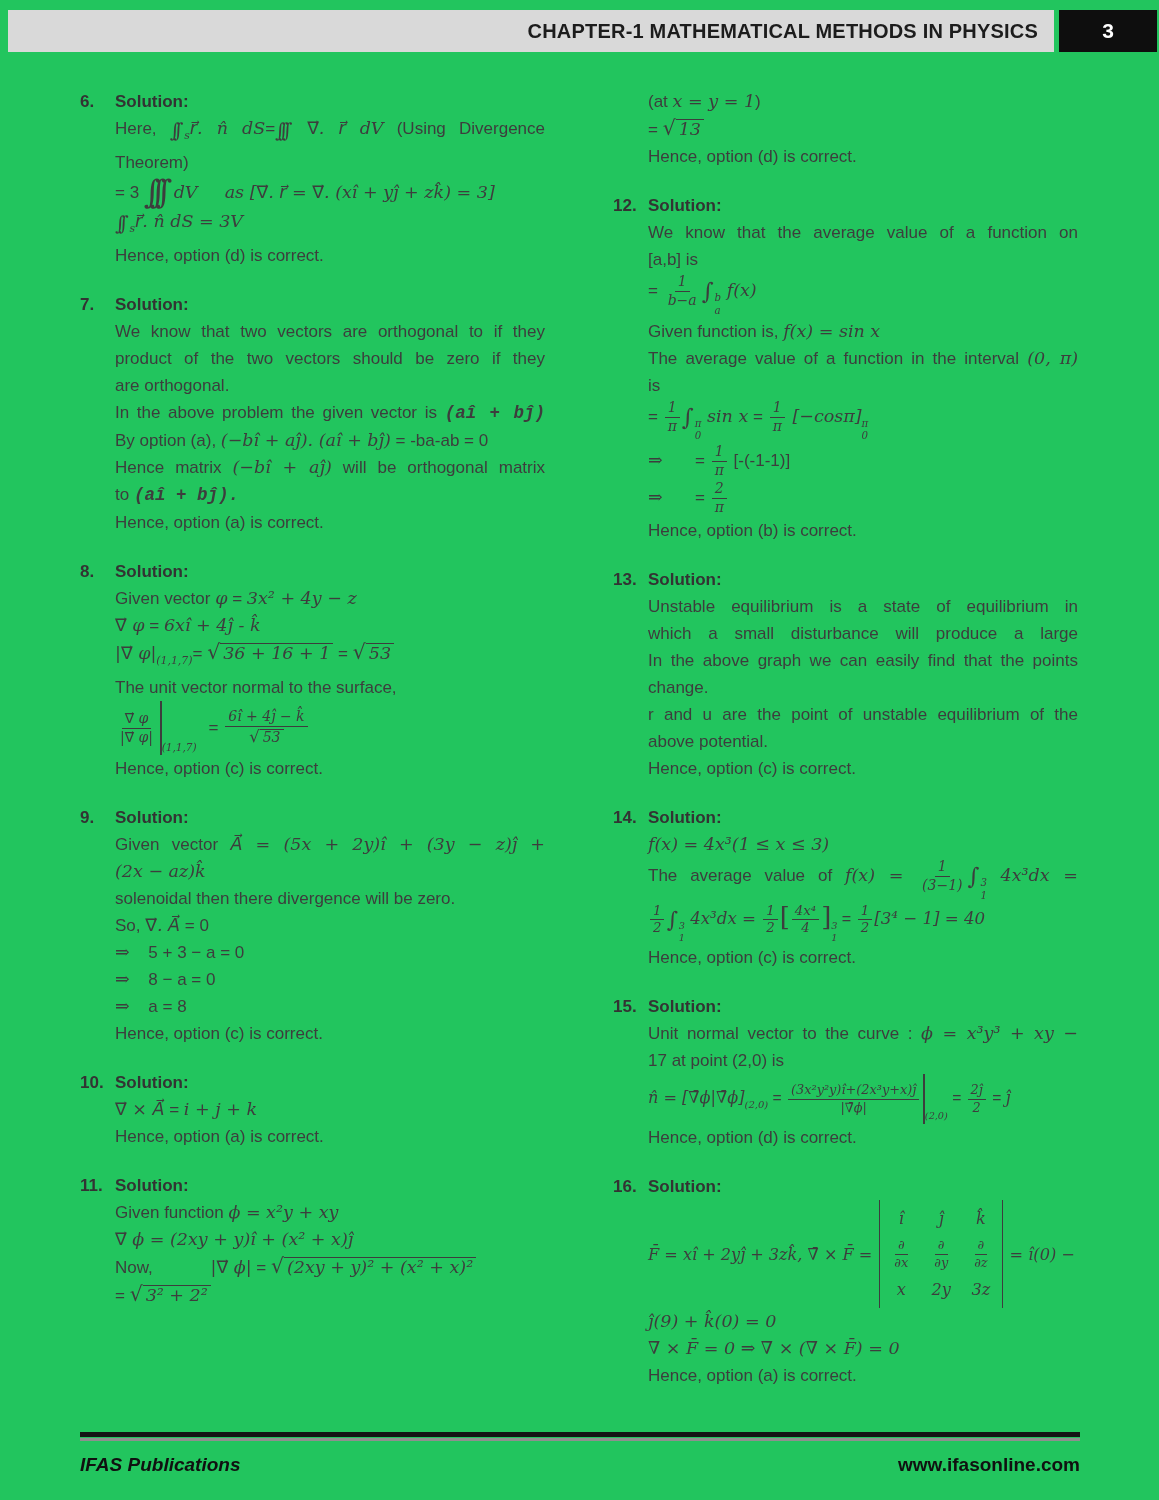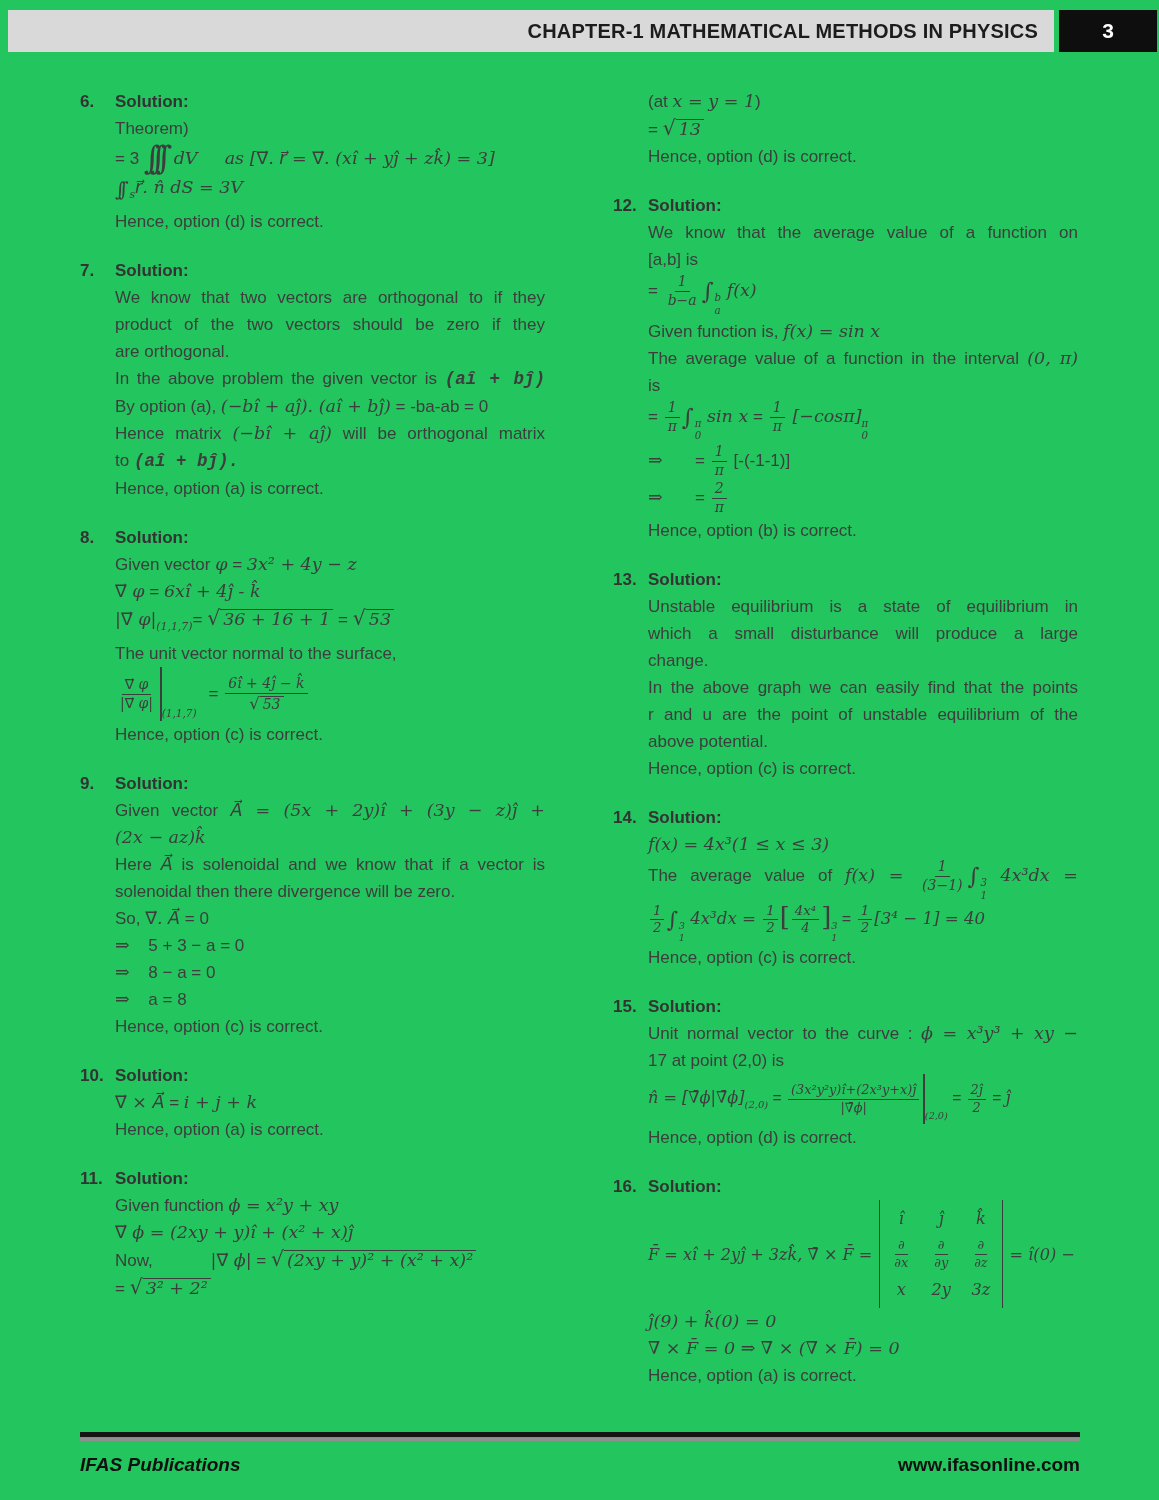--- a/index.html
+++ b/index.html
@@ -72,20 +72,21 @@
   </header>
 
   <main class="cols">
     <section class="col" id="col-left">
         <div class="sol">
           <div class="shead">
             <span class="snum">6.</span>
             <span class="stitle">Solution:</span>
           </div>
           <div class="lines">
+            <div class="line j"><span class="t">Here, </span><span class="ints" style="font-size: 1.15em;">∫∫</span><sub class="sb">s</sub><span class="m">r⃗. n̂ dS</span><span class="t">=</span><span class="ints" style="font-size: 1.15em;">∫∫∫</span><span class="m"> ∇⃗. r⃗ dV</span><span class="t"> (Using Divergence</span></div>
             <div class="line"><span class="t">Theorem)</span></div>
             <div class="line"><span class="t">= 3 </span><span class="ints" style="font-size: 1.9em;">∫∫∫</span><span class="m">dV</span><span class="gap" style="width: 1.6em;"></span><span class="m">as [∇⃗. r⃗ = ∇⃗. (xî + yĵ + zk̂) = 3]</span></div>
             <div class="line"><span class="ints" style="font-size: 1.15em;">∫∫</span><sub class="sb">s</sub><span class="m">r⃗. n̂ dS = 3V</span></div>
             <div class="line"><span class="t">Hence, option (d) is correct.</span></div>
           </div>
         </div>
         <div class="sol">
           <div class="shead">
             <span class="snum">7.</span>
             <span class="stitle">Solution:</span>
@@ -125,21 +126,20 @@
           </div>
         </div>
         <div class="sol">
           <div class="shead">
             <span class="snum">9.</span>
             <span class="stitle">Solution:</span>
           </div>
           <div class="lines">
             <div class="line j"><span class="t">Given vector </span><span class="m">A⃗ = (5x + 2y)î + (3y − z)ĵ +</span></div>
             <div class="line"><span class="m">(2x − az)k̂</span></div>
-            <div class="line j"><span class="t">Here </span><span class="m">A⃗</span><span class="t"> is solenoidal and we know that if a vector is</span></div>
             <div class="line"><span class="t">solenoidal then there divergence will be zero.</span></div>
             <div class="line"><span class="t">So, </span><span class="m">∇⃗. A⃗</span><span class="t"> = 0</span></div>
             <div class="line"><span class="m">⇒</span><span class="gap" style="width: 1.1em;"></span><span class="t">5 + 3 − a = 0</span></div>
             <div class="line"><span class="m">⇒</span><span class="gap" style="width: 1.1em;"></span><span class="t">8 − a = 0</span></div>
             <div class="line"><span class="m">⇒</span><span class="gap" style="width: 1.1em;"></span><span class="t">a = 8</span></div>
             <div class="line"><span class="t">Hence, option (c) is correct.</span></div>
           </div>
         </div>
         <div class="sol">
           <div class="shead">
@@ -215,22 +215,22 @@
           </div>
         </div>
         <div class="sol">
           <div class="shead">
             <span class="snum">13.</span>
             <span class="stitle">Solution:</span>
           </div>
           <div class="lines">
             <div class="line j"><span class="t">Unstable equilibrium is a state of equilibrium in</span></div>
             <div class="line j"><span class="t">which a small disturbance will produce a large</span></div>
+            <div class="line j"><span class="t">In the above graph we can easily find that the points</span></div>
             <div class="line"><span class="t">change.</span></div>
-            <div class="line j"><span class="t">In the above graph we can easily find that the points</span></div>
             <div class="line j"><span class="t">r and u are the point of unstable equilibrium of the</span></div>
             <div class="line"><span class="t">above potential.</span></div>
             <div class="line"><span class="t">Hence, option (c) is correct.</span></div>
           </div>
         </div>
         <div class="sol">
           <div class="shead">
             <span class="snum">14.</span>
             <span class="stitle">Solution:</span>
           </div>

